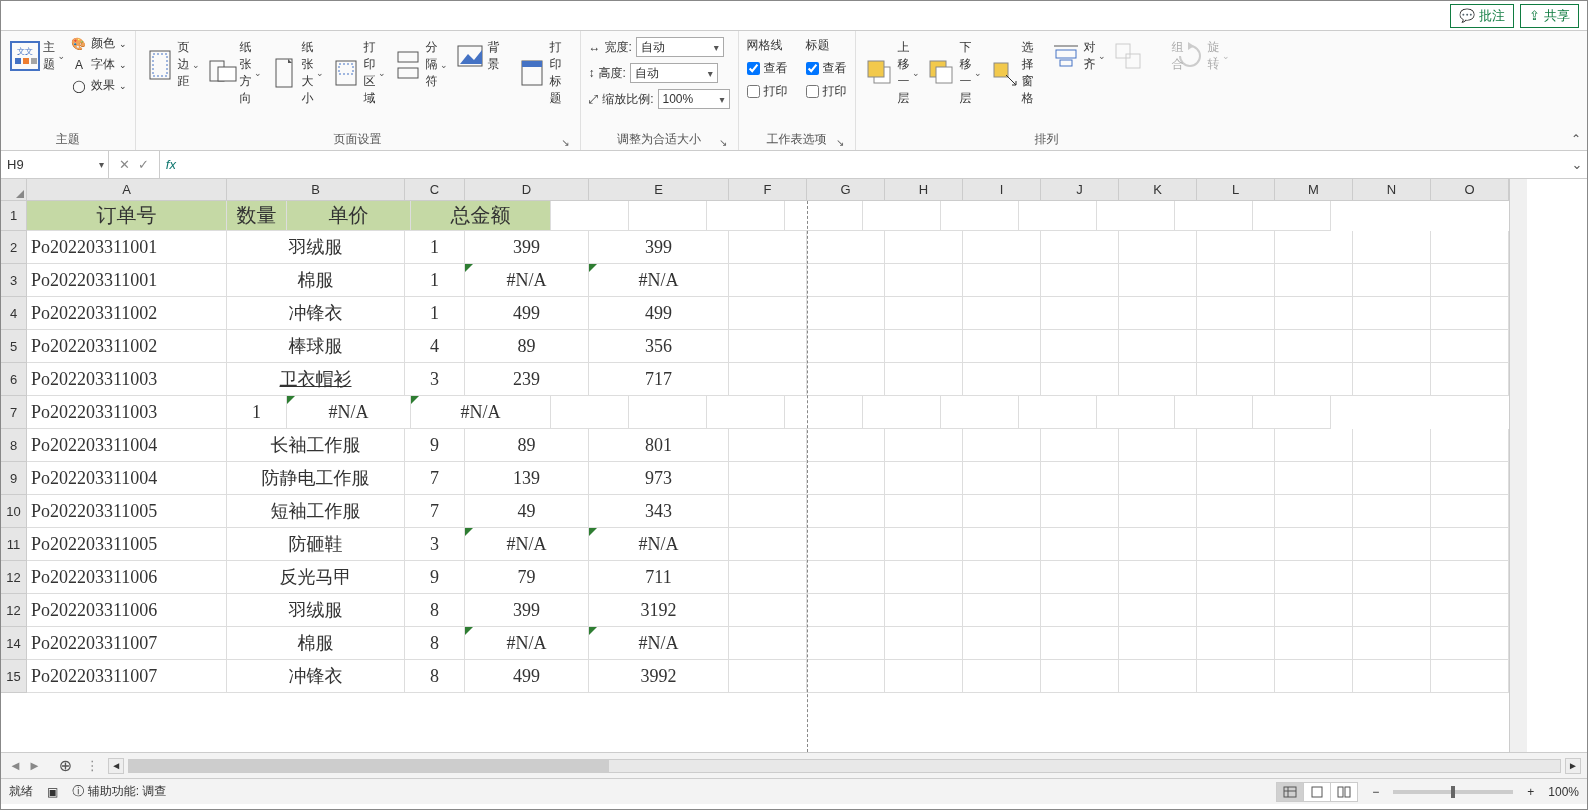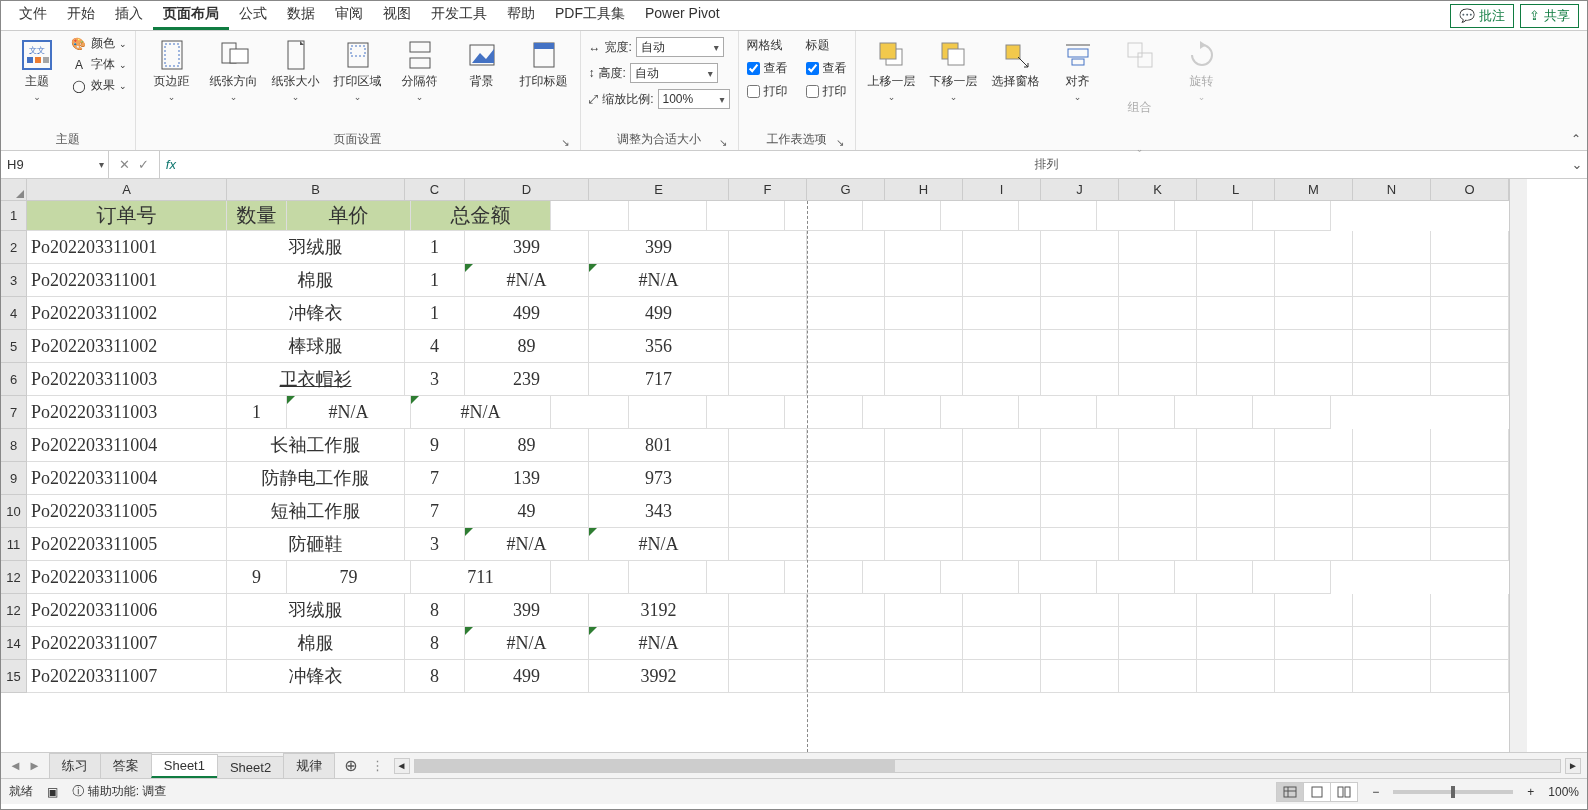--- a/index.html
+++ b/index.html
@@ -13,21 +13,21 @@
 .menubar .right-btn { display: flex; align-items: center; gap: 4px; padding: 2px 8px; border: 1px solid #ccc; margin-left: 6px; font-size: 13px; }
 .menubar .right-btn.comment { color: #107c41; border-color:#107c41; }
 .menubar .right-btn.share { color: #107c41; border-color:#107c41; }
 
 
 .ribbon { display: flex; height: 120px; border-bottom: 1px solid #ccc; background: #fafafa; position: relative; }
 .ribbon-group { display: flex; flex-direction: column; border-right: 1px solid #e0e0e0; padding: 4px 8px 0 8px; }
 .ribbon-group .controls { flex: 1; display: flex; align-items: flex-start; gap: 6px; }
 .ribbon-group .label { text-align: center; font-size: 12px; color: #555; padding: 2px 0; position: relative; }
 .ribbon-group .label .launcher { position: absolute; right: 2px; bottom: 2px; font-size: 10px; color: #666; }
-.big-btn { display: flex; flex-direction: column; align-items: center; justify-content: flex-start; width: 56px; padding-top: 4px; gap: 2px; font-size: 12px; cursor: pointer; }
+.big-btn { display: flex; align-items: center; justify-content: flex-start; width: 56px; padding-top: 4px; gap: 2px; font-size: 12px; cursor: pointer; }
 .big-btn .icon { width: 32px; height: 32px; display: flex; align-items: center; justify-content: center; }
 .big-btn .caret { font-size: 9px; color: #555; }
 .small-row { display: flex; flex-direction: column; gap: 4px; }
 .small-item { display: flex; align-items: center; gap: 4px; font-size: 12px; cursor: pointer; white-space: nowrap; }
 .small-item .icon { width: 16px; height: 16px; display:flex; align-items:center; justify-content:center; }
 .scale-row { display: flex; align-items: center; gap: 4px; font-size: 12px; }
 .scale-row .combo { width: 88px; height: 20px; border: 1px solid #aaa; display:flex; align-items:center; padding:0 4px; background:#fff; position:relative; }
 .scale-row .combo::after { content:"▾"; position:absolute; right:4px; font-size:10px; color:#555; }
 .chk { display: flex; align-items: center; gap: 4px; font-size: 12px; }
 .col-stack { display:flex; flex-direction:column; gap:6px; padding-top:2px; }
@@ -80,34 +80,20 @@
 .view-btn.active { background:#d0d0d0; }
 .zoom-slider { width:120px; height:4px; background:#ccc; position:relative; }
 .zoom-slider .thumb { position:absolute; left:58px; top:-4px; width:4px; height:12px; background:#666; }
 
 svg { display:block; }
 </style>
 </head>
 <body>
 
 <div class="menubar">
-  <div id="menu-tabs-container" style="display:flex;">
-      <div class="tab">文件</div>
-      <div class="tab">开始</div>
-      <div class="tab">插入</div>
-      <div class="tab active">页面布局</div>
-      <div class="tab">公式</div>
-      <div class="tab">数据</div>
-      <div class="tab">审阅</div>
-      <div class="tab">视图</div>
-      <div class="tab">开发工具</div>
-      <div class="tab">帮助</div>
-      <div class="tab">PDF工具集</div>
-      <div class="tab">Power Pivot</div>
-    </div>
   <div class="spacer"></div>
   <div class="right-btn comment">
     <span>💬</span>
     <span>批注</span>
   </div>
   <div class="right-btn share">
     <span>⇪</span>
     <span>共享</span>
   </div>
 </div>
@@ -585,20 +571,21 @@
             <div class="cell center" style="width: 78px; height: 33px;"></div>
             <div class="cell center" style="width: 78px; height: 33px;"></div>
             <div class="cell center" style="width: 78px; height: 33px;"></div>
             <div class="cell center" style="width: 78px; height: 33px;"></div>
             <div class="cell center" style="width: 78px; height: 33px;"></div>
             <div class="cell center" style="width: 78px; height: 33px;"></div>
             <div class="cell center" style="width: 78px; height: 33px;"></div>
           </div>
           <div class="row">
             <div class="cell" style="width: 200px; height: 33px;">Po202203311006</div>
+            <div class="cell center" style="width: 178px; height: 33px;">反光马甲</div>
             <div class="cell center" style="width: 60px; height: 33px;">9</div>
             <div class="cell center" style="width: 124px; height: 33px;">79</div>
             <div class="cell center" style="width: 140px; height: 33px;">711</div>
             <div class="cell center" style="width: 78px; height: 33px;"></div>
             <div class="cell center" style="width: 78px; height: 33px;"></div>
             <div class="cell center" style="width: 78px; height: 33px;"></div>
             <div class="cell center" style="width: 78px; height: 33px;"></div>
             <div class="cell center" style="width: 78px; height: 33px;"></div>
             <div class="cell center" style="width: 78px; height: 33px;"></div>
             <div class="cell center" style="width: 78px; height: 33px;"></div>
@@ -662,27 +649,20 @@
     </div>
   </div>
   <div class="grid-scroll-v"></div>
 </div>
 
 <div class="sheet-bar">
   <div class="sheet-nav">
     <span>◄</span>
     <span>►</span>
   </div>
-  <div class="sheet-tabs" id="sheet-tabs">
-      <div class="sheet-tab">练习</div>
-      <div class="sheet-tab">答案</div>
-      <div class="sheet-tab active">Sheet1</div>
-      <div class="sheet-tab">Sheet2</div>
-      <div class="sheet-tab">规律</div>
-    </div>
   <div class="sheet-add">⊕</div>
   <div style="width:20px;text-align:center;color:#888;">⋮</div>
   <div class="hscroll">
     <div class="arrow">◄</div>
     <div class="track">
         <div class="thumb"></div>
       </div>
     <div class="arrow">►</div>
   </div>
 </div>

